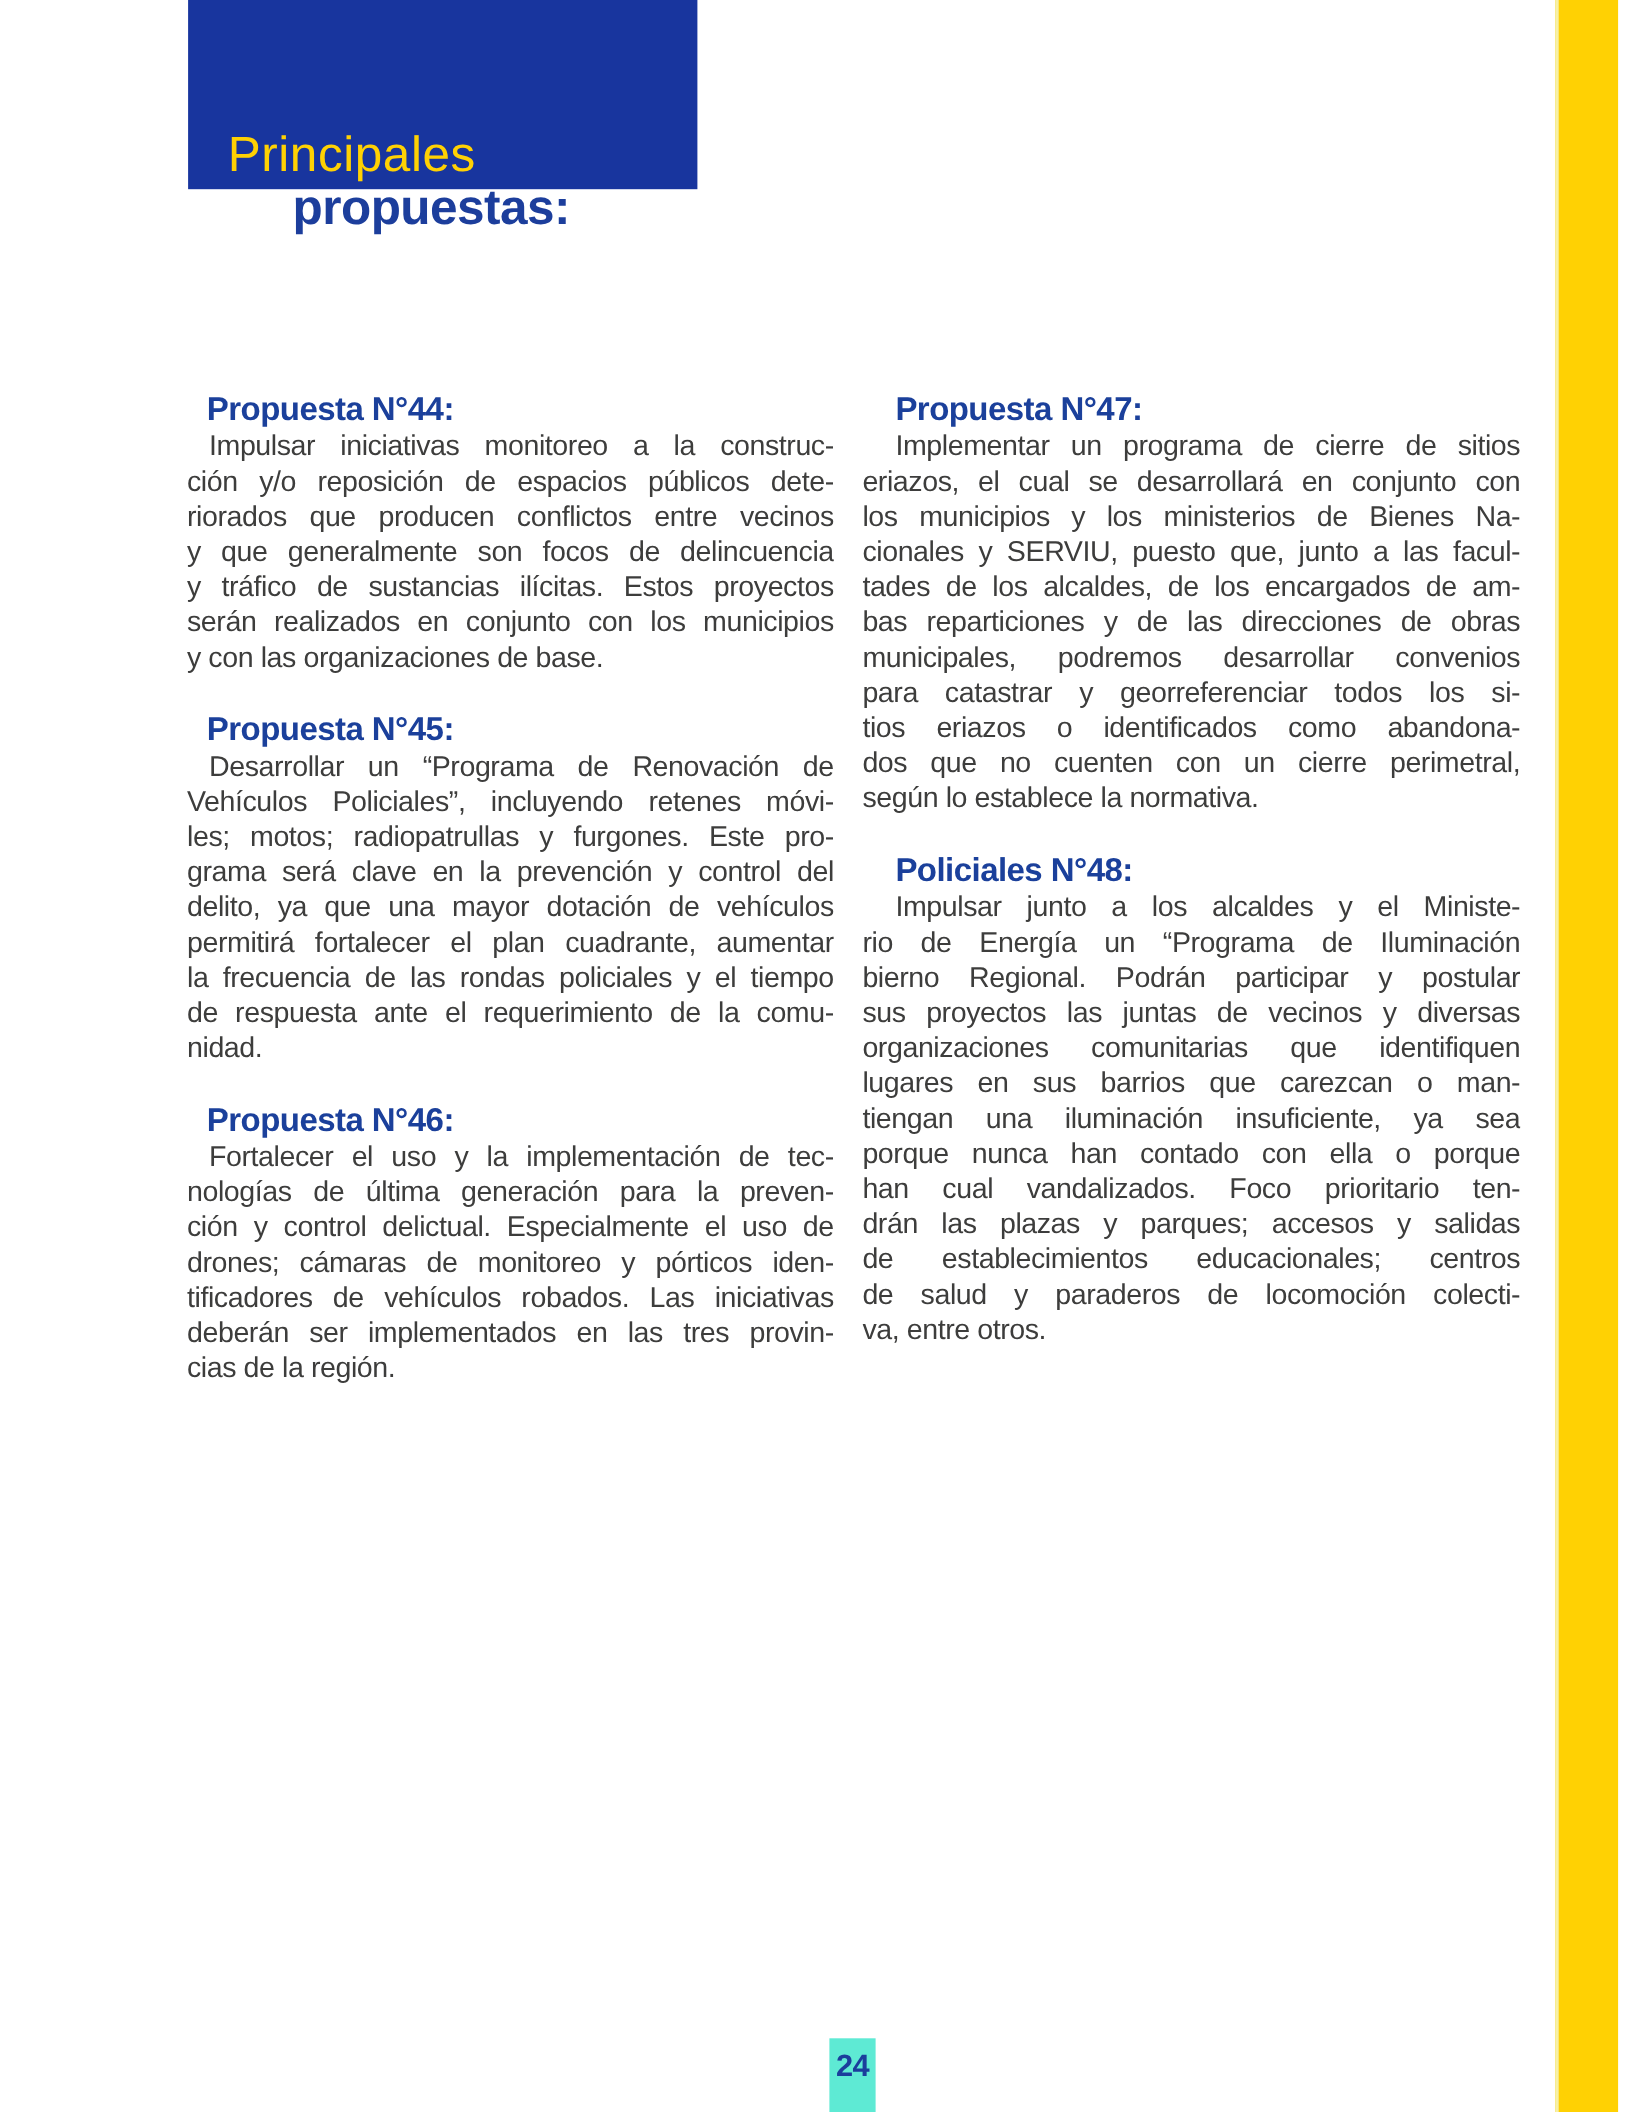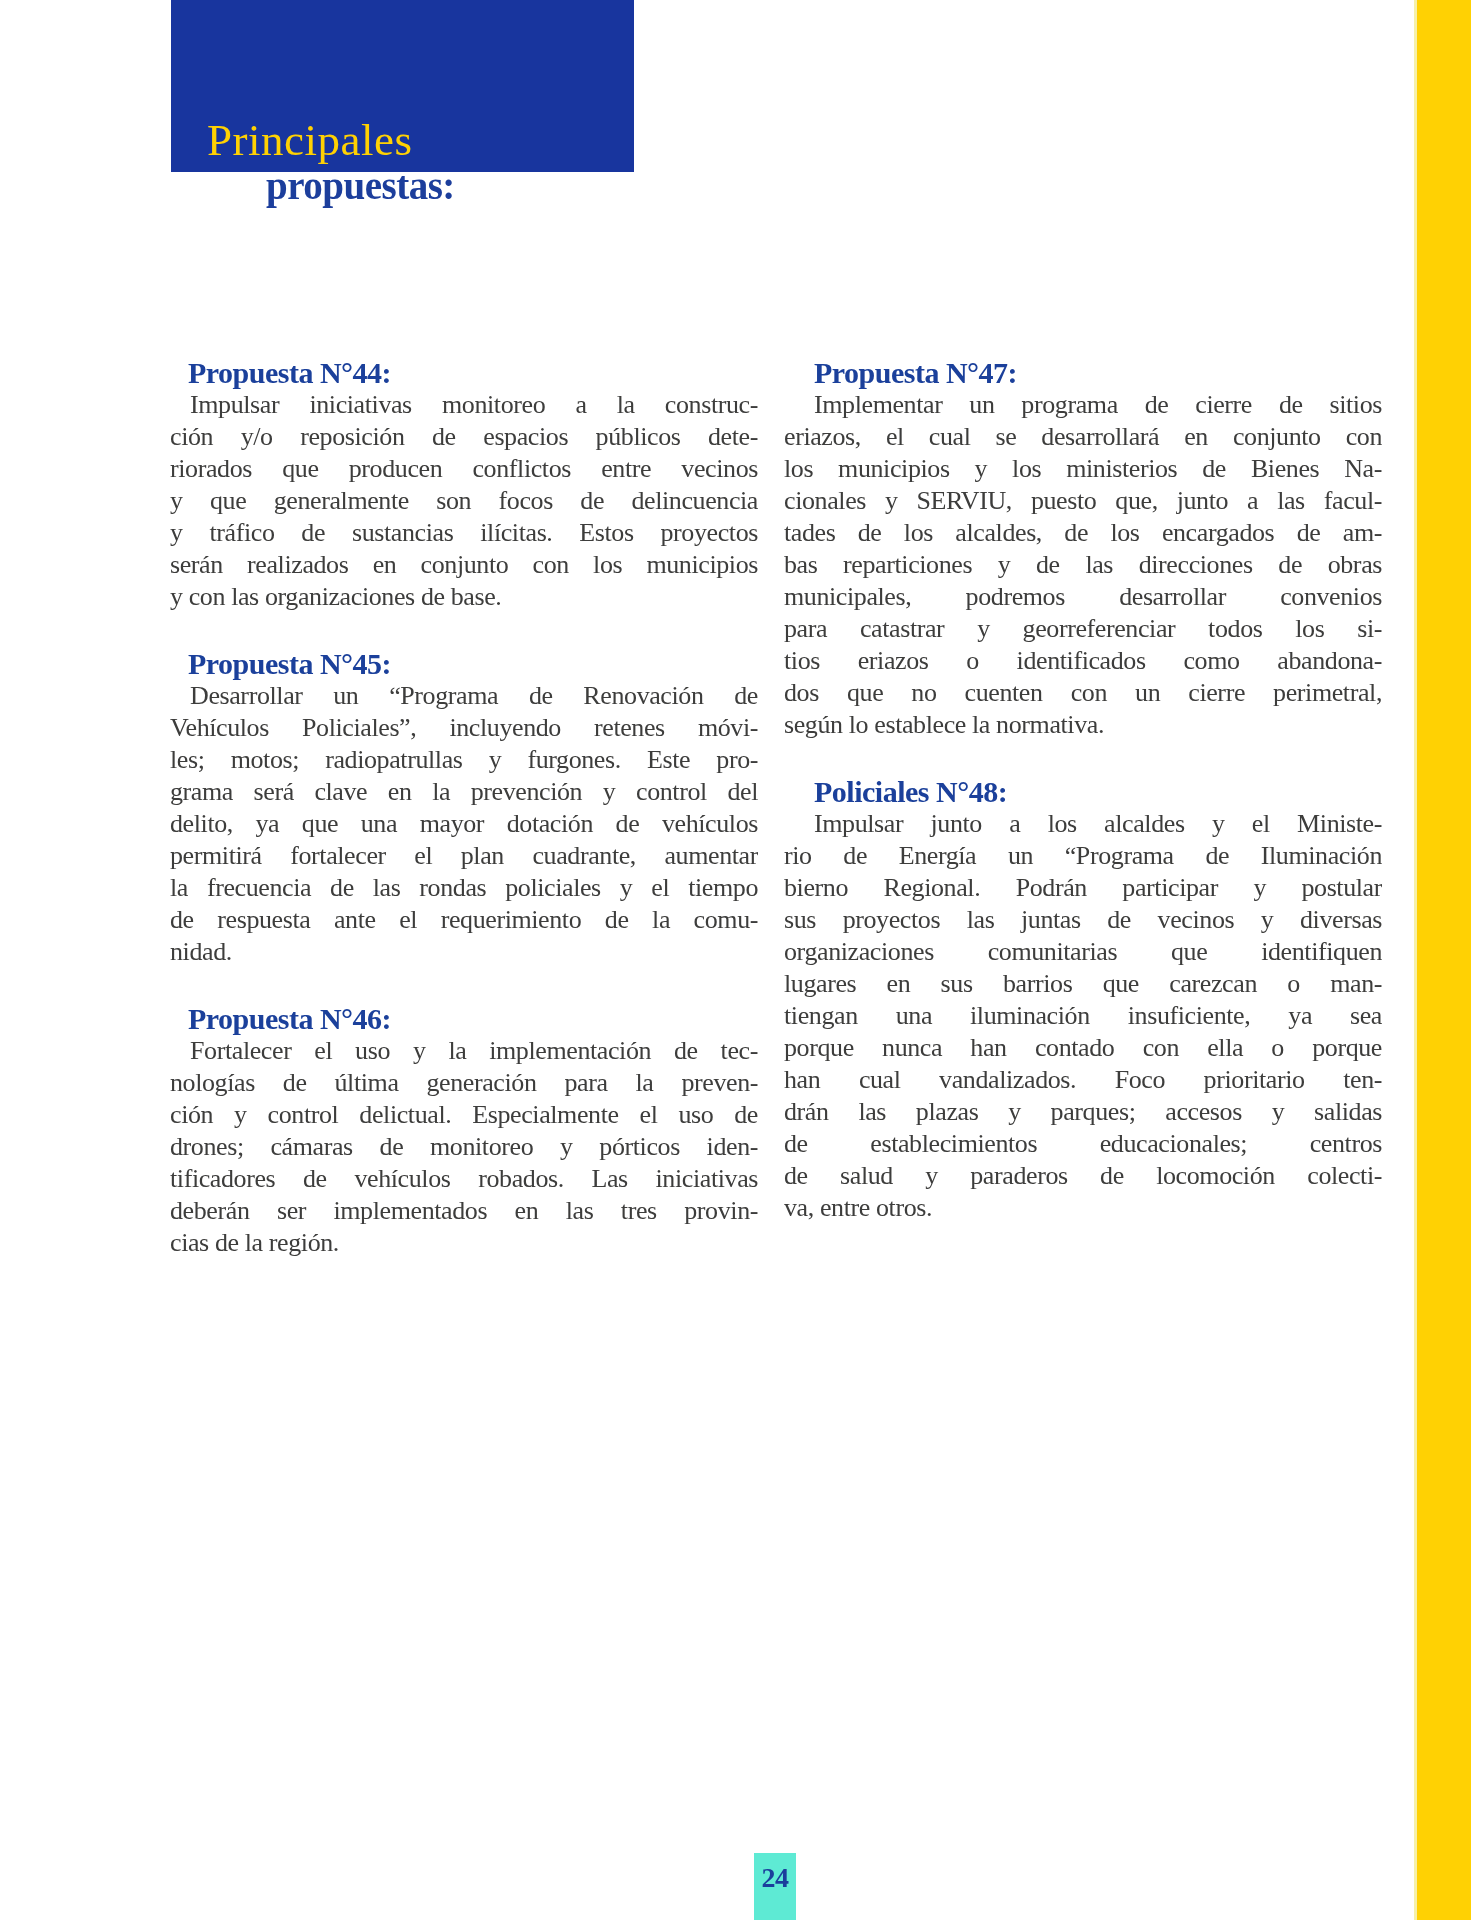--- a/index.html
+++ b/index.html
@@ -2,21 +2,21 @@
 <html><head>
 <meta charset="utf-8">
 <style>
   html, body { margin: 0; padding: 0; background: #ffffff; }
   .page {
     position: relative;
     width: 1471px;
     height: 1920px;
     background: #ffffff;
     overflow: hidden;
-    font-family: Liberation Serif, serif;
+    font-family: Liberation Sans, sans-serif;
   }
 
   
   .stripe {
     position: absolute;
     top: 0;
     left: 1414px;
     width: 66px;
     height: 1920px;
     background: #FFD103;
@@ -39,21 +39,21 @@
     font-size: 45px;
     font-weight: 400;
     color: #FFD103;
     letter-spacing: 0.5px;
     white-space: nowrap;
   }
   .propuestas {
     position: absolute;
     left: 266px;
     top: 163px;
-    font-size: 39px;
+    font-size: 45px;
     font-weight: bold;
     color: #1C3E9C;
     letter-spacing: -0.5px;
     white-space: nowrap;
   }
 
   
   .col {
     position: absolute;
     top: 317px;

